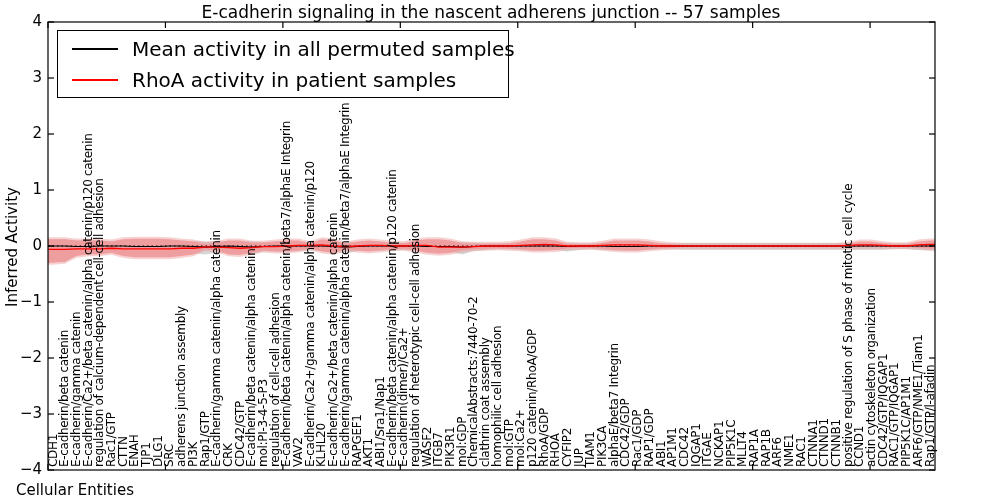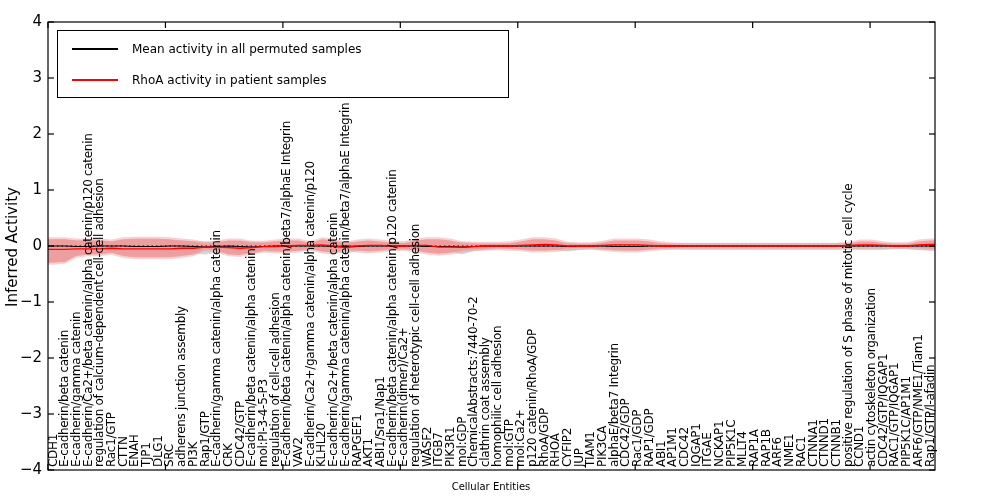--- a/index.html
+++ b/index.html
@@ -9,44 +9,45 @@
   }
   .title{
     position:absolute;left:0;top:2px;width:982px;text-align:center;
     font-size:17px;color:#000;
   }
   .ylabel{
     position:absolute;left:-58px;top:238px;width:140px;text-align:center;
     font-size:15px;transform:rotate(-90deg);transform-origin:center center;
   }
   .xlabel{
-    position:absolute;left:0;top:481px;width:982px;text-align:center;font-size:10px;
+    position:absolute;left:16px;top:481px;width:982px;font-size:15px;
   }
   .ytick-label{
     position:absolute;width:30px;text-align:right;font-size:15px;line-height:15px;
   }
   .cat-label{
     position:absolute;white-space:nowrap;font-size:12px;line-height:13px;
     letter-spacing:-0.3px;transform-origin:0 100%;transform:rotate(-90deg);
     z-index:3;color:#000;
   }
   .legend{
     position:absolute;left:57px;top:30px;width:452px;height:68px;background:#ffffff;
     border:1px solid #000;z-index:10;display:flex;flex-direction:column;justify-content:space-around;
     padding:2px 0;box-sizing:border-box;
   }
   .legend-row{display:flex;align-items:center;height:30px;}
   .legend-line{width:46px;height:2px;margin-left:14px;flex:0 0 auto;}
-  .legend-text{margin-left:14px;font-size:12px;white-space:nowrap;}
+  .legend-text{margin-left:14px;font-size:20px;white-space:nowrap;}
   svg{position:absolute;left:0;top:0;z-index:1;}
 </style>
 </head>
 <body>
 
 <div id="figure">
+  <div class="title">E-cadherin signaling in the nascent adherens junction -- 57 samples</div>
   <div class="ylabel">Inferred Activity</div>
   <div class="xlabel">Cellular Entities</div>
 
   <svg id="plot-svg" width="1000" height="500">
       <polygon points="48,239.28 53,239.28 64.69333333333333,239.28 76.38666666666667,240.4 88.08,240.4 99.77333333333334,240.4 111.46666666666667,240.96 123.16,240.4 134.85333333333335,239.84 146.54666666666668,239.84 158.24,239.84 169.93333333333334,239.84 181.62666666666667,240.4 193.32,240.96 205.01333333333332,241.52 216.70666666666668,241.52 228.4,240.96 240.09333333333333,240.96 251.78666666666666,241.52 263.48,242.08 275.17333333333335,241.52 286.8666666666667,241.52 298.56,241.52 310.25333333333333,242.08 321.94666666666666,241.52 333.64,241.52 345.3333333333333,242.08 357.02666666666664,242.08 368.72,241.52 380.41333333333336,242.08 392.1066666666667,242.64 403.8,242.64 415.49333333333334,242.08 427.18666666666667,241.52 438.88,241.52 450.5733333333333,241.52 462.26666666666665,242.08 473.96,242.64 485.6533333333333,243.2 497.3466666666667,243.2 509.04,243.2 520.7333333333333,242.64 532.4266666666667,242.08 544.12,242.08 555.8133333333333,242.64 567.5066666666667,242.64 579.2,243.2 590.8933333333333,243.2 602.5866666666667,242.64 614.28,242.08 625.9733333333334,242.08 637.6666666666666,242.08 649.36,242.64 661.0533333333333,243.2 672.7466666666667,243.2 684.44,242.64 696.1333333333333,242.64 707.8266666666667,242.64 719.52,242.64 731.2133333333334,242.64 742.9066666666666,242.64 754.6,242.64 766.2933333333333,242.64 777.9866666666667,242.64 789.68,242.64 801.3733333333333,242.64 813.0666666666667,242.64 824.76,242.64 836.4533333333334,242.64 848.1466666666666,242.64 859.84,242.64 871.5333333333333,242.64 883.2266666666667,242.64 894.92,243.2 906.6133333333333,243.2 918.3066666666666,242.64 930,242.64 935,242.64 935,250.48 930,250.48 918.3066666666666,249.92 906.6133333333333,249.36 894.92,249.36 883.2266666666667,249.92 871.5333333333333,249.92 859.84,249.92 848.1466666666666,249.92 836.4533333333334,249.92 824.76,249.92 813.0666666666667,249.92 801.3733333333333,249.92 789.68,249.92 777.9866666666667,249.92 766.2933333333333,249.92 754.6,249.92 742.9066666666666,249.92 731.2133333333334,249.92 719.52,249.92 707.8266666666667,249.92 696.1333333333333,249.92 684.44,249.92 672.7466666666667,249.36 661.0533333333333,249.36 649.36,249.92 637.6666666666666,250.48 625.9733333333334,250.48 614.28,250.48 602.5866666666667,249.92 590.8933333333333,249.36 579.2,249.92 567.5066666666667,251.6 555.8133333333333,249.92 544.12,250.48 532.4266666666667,250.48 520.7333333333333,249.92 509.04,249.36 497.3466666666667,249.36 485.6533333333333,249.92 473.96,251.04 462.26666666666665,254.4 450.5733333333333,251.6 438.88,251.6 427.18666666666667,251.04 415.49333333333334,250.48 403.8,249.92 392.1066666666667,249.92 380.41333333333336,250.48 368.72,251.04 357.02666666666664,251.04 345.3333333333333,253.84 333.64,251.6 321.94666666666666,251.04 310.25333333333333,250.48 298.56,251.04 286.8666666666667,251.6 275.17333333333335,251.6 263.48,251.6 251.78666666666666,253.84 240.09333333333333,252.72 228.4,252.72 216.70666666666668,252.72 205.01333333333332,254.4 193.32,253.28 181.62666666666667,253.84 169.93333333333334,254.4 158.24,254.4 146.54666666666668,254.4 134.85333333333335,254.4 123.16,253.84 111.46666666666667,252.72 99.77333333333334,253.28 88.08,253.84 76.38666666666667,254.4 64.69333333333333,262.8 53,260 48,260" fill="#d6d6d6" fill-opacity="0.95"></polygon>
       <polygon points="48,237.32 53,237.32 64.69333333333333,237.32 76.38666666666667,238.44 88.08,238.44 99.77333333333334,238.44 111.46666666666667,239.56 123.16,237.32 134.85333333333335,236.76 146.54666666666668,236.76 158.24,236.76 169.93333333333334,237.32 181.62666666666667,238.44 193.32,239.56 205.01333333333332,241.8 216.70666666666668,240.68 228.4,238.44 240.09333333333333,238.44 251.78666666666666,240.68 263.48,240.68 275.17333333333335,239.56 286.8666666666667,238.44 298.56,238.44 310.25333333333333,241.24 321.94666666666666,237.32 333.64,238.44 345.3333333333333,241.8 357.02666666666664,239.56 368.72,238.44 380.41333333333336,239.56 392.1066666666667,240.68 403.8,241.24 415.49333333333334,238.44 427.18666666666667,237.32 438.88,237.32 450.5733333333333,238.44 462.26666666666665,241.24 473.96,241.8 485.6533333333333,241.8 497.3466666666667,241.8 509.04,241.24 520.7333333333333,239.56 532.4266666666667,237.32 544.12,237.32 555.8133333333333,238.44 567.5066666666667,241.8 579.2,242.36 590.8933333333333,242.36 602.5866666666667,240.68 614.28,238.44 625.9733333333334,238.44 637.6666666666666,238.44 649.36,239.56 661.0533333333333,241.24 672.7466666666667,242.36 684.44,242.92 696.1333333333333,242.92 707.8266666666667,242.92 719.52,242.92 731.2133333333334,242.92 742.9066666666666,242.92 754.6,242.92 766.2933333333333,242.92 777.9866666666667,242.92 789.68,242.92 801.3733333333333,242.92 813.0666666666667,242.92 824.76,242.92 836.4533333333334,242.92 848.1466666666666,241.8 859.84,239.56 871.5333333333333,239.56 883.2266666666667,241.24 894.92,242.36 906.6133333333333,242.36 918.3066666666666,239.56 930,238.44 935,238.44 935,250.76 930,250.76 918.3066666666666,249.64 906.6133333333333,249.08 894.92,249.08 883.2266666666667,249.08 871.5333333333333,249.08 859.84,249.08 848.1466666666666,249.08 836.4533333333334,249.08 824.76,249.08 813.0666666666667,249.08 801.3733333333333,249.08 789.68,249.08 777.9866666666667,249.08 766.2933333333333,249.08 754.6,249.08 742.9066666666666,249.08 731.2133333333334,249.08 719.52,249.08 707.8266666666667,249.08 696.1333333333333,249.08 684.44,249.08 672.7466666666667,249.64 661.0533333333333,250.2 649.36,251.32 637.6666666666666,252.44 625.9733333333334,252.44 614.28,251.88 602.5866666666667,250.76 590.8933333333333,249.64 579.2,249.64 567.5066666666667,250.2 555.8133333333333,251.88 544.12,252.44 532.4266666666667,252.44 520.7333333333333,251.32 509.04,250.76 497.3466666666667,250.2 485.6533333333333,250.76 473.96,251.32 462.26666666666665,252.44 450.5733333333333,254.68 438.88,255.8 427.18666666666667,254.68 415.49333333333334,252.44 403.8,250.76 392.1066666666667,251.32 380.41333333333336,252.44 368.72,253.56 357.02666666666664,252.44 345.3333333333333,251.32 333.64,254.68 321.94666666666666,253.56 310.25333333333333,250.2 298.56,252.44 286.8666666666667,253.56 275.17333333333335,253.56 263.48,252.44 251.78666666666666,254.68 240.09333333333333,256.92 228.4,256.36 216.70666666666668,252.44 205.01333333333332,251.32 193.32,256.36 181.62666666666667,258.04 169.93333333333334,259.16 158.24,259.16 146.54666666666668,259.16 134.85333333333335,259.16 123.16,258.04 111.46666666666667,254.68 99.77333333333334,256.36 88.08,256.36 76.38666666666667,258.04 64.69333333333333,263.64 53,264.76 48,264.76" fill="#ee9c9c" fill-opacity="0.45"></polygon>
       <polygon points="48,239.28 53,239.28 64.69333333333333,239.28 76.38666666666667,240.4 88.08,240.4 99.77333333333334,240.4 111.46666666666667,241.52 123.16,239.28 134.85333333333335,238.72 146.54666666666668,238.72 158.24,238.72 169.93333333333334,239.28 181.62666666666667,240.4 193.32,241.52 205.01333333333332,243.76 216.70666666666668,242.64 228.4,240.4 240.09333333333333,240.4 251.78666666666666,242.64 263.48,242.64 275.17333333333335,241.52 286.8666666666667,240.4 298.56,240.4 310.25333333333333,243.2 321.94666666666666,239.28 333.64,240.4 345.3333333333333,243.76 357.02666666666664,241.52 368.72,240.4 380.41333333333336,241.52 392.1066666666667,242.64 403.8,243.2 415.49333333333334,240.4 427.18666666666667,239.28 438.88,239.28 450.5733333333333,240.4 462.26666666666665,243.2 473.96,243.76 485.6533333333333,243.76 497.3466666666667,243.76 509.04,243.2 520.7333333333333,241.52 532.4266666666667,239.28 544.12,239.28 555.8133333333333,240.4 567.5066666666667,243.76 579.2,244.32 590.8933333333333,244.32 602.5866666666667,242.64 614.28,240.4 625.9733333333334,240.4 637.6666666666666,240.4 649.36,241.52 661.0533333333333,243.2 672.7466666666667,244.32 684.44,244.88 696.1333333333333,244.88 707.8266666666667,244.88 719.52,244.88 731.2133333333334,244.88 742.9066666666666,244.88 754.6,244.88 766.2933333333333,244.88 777.9866666666667,244.88 789.68,244.88 801.3733333333333,244.88 813.0666666666667,244.88 824.76,244.88 836.4533333333334,244.88 848.1466666666666,243.76 859.84,241.52 871.5333333333333,241.52 883.2266666666667,243.2 894.92,244.32 906.6133333333333,244.32 918.3066666666666,241.52 930,240.4 935,240.4 935,248.8 930,248.8 918.3066666666666,247.68 906.6133333333333,247.12 894.92,247.12 883.2266666666667,247.12 871.5333333333333,247.12 859.84,247.12 848.1466666666666,247.12 836.4533333333334,247.12 824.76,247.12 813.0666666666667,247.12 801.3733333333333,247.12 789.68,247.12 777.9866666666667,247.12 766.2933333333333,247.12 754.6,247.12 742.9066666666666,247.12 731.2133333333334,247.12 719.52,247.12 707.8266666666667,247.12 696.1333333333333,247.12 684.44,247.12 672.7466666666667,247.68 661.0533333333333,248.24 649.36,249.36 637.6666666666666,250.48 625.9733333333334,250.48 614.28,249.92 602.5866666666667,248.8 590.8933333333333,247.68 579.2,247.68 567.5066666666667,248.24 555.8133333333333,249.92 544.12,250.48 532.4266666666667,250.48 520.7333333333333,249.36 509.04,248.8 497.3466666666667,248.24 485.6533333333333,248.8 473.96,249.36 462.26666666666665,250.48 450.5733333333333,252.72 438.88,253.84 427.18666666666667,252.72 415.49333333333334,250.48 403.8,248.8 392.1066666666667,249.36 380.41333333333336,250.48 368.72,251.6 357.02666666666664,250.48 345.3333333333333,249.36 333.64,252.72 321.94666666666666,251.6 310.25333333333333,248.24 298.56,250.48 286.8666666666667,251.6 275.17333333333335,251.6 263.48,250.48 251.78666666666666,252.72 240.09333333333333,254.96 228.4,254.4 216.70666666666668,250.48 205.01333333333332,249.36 193.32,254.4 181.62666666666667,256.08 169.93333333333334,257.2 158.24,257.2 146.54666666666668,257.2 134.85333333333335,257.2 123.16,256.08 111.46666666666667,252.72 99.77333333333334,254.4 88.08,254.4 76.38666666666667,256.08 64.69333333333333,261.68 53,262.8 48,262.8" fill="#ee9c9c" fill-opacity="0.95"></polygon>
       <polyline points="48,246 53,246 64.69333333333333,246 76.38666666666667,246.56 88.08,246.56 99.77333333333334,246 111.46666666666667,246 123.16,246 134.85333333333335,246.56 146.54666666666668,246.56 158.24,246.56 169.93333333333334,246 181.62666666666667,246 193.32,246.56 205.01333333333332,247.12 216.70666666666668,246.56 228.4,246 240.09333333333333,246.56 251.78666666666666,247.12 263.48,246.56 275.17333333333335,246 286.8666666666667,246 298.56,246 310.25333333333333,246 321.94666666666666,246 333.64,246.56 345.3333333333333,247.12 357.02666666666664,246.56 368.72,246 380.41333333333336,246 392.1066666666667,246 403.8,246 415.49333333333334,246 427.18666666666667,246.56 438.88,246.56 450.5733333333333,246.56 462.26666666666665,247.12 473.96,246.56 485.6533333333333,246 497.3466666666667,246 509.04,246 520.7333333333333,246 532.4266666666667,246 544.12,246 555.8133333333333,246 567.5066666666667,246.56 579.2,246 590.8933333333333,246 602.5866666666667,246 614.28,246.56 625.9733333333334,246.56 637.6666666666666,246.56 649.36,246 661.0533333333333,246 672.7466666666667,246 684.44,246 696.1333333333333,246 707.8266666666667,246 719.52,246 731.2133333333334,246 742.9066666666666,246 754.6,246 766.2933333333333,246 777.9866666666667,246 789.68,246 801.3733333333333,246 813.0666666666667,246 824.76,246 836.4533333333334,246 848.1466666666666,246 859.84,246 871.5333333333333,246 883.2266666666667,246 894.92,246 906.6133333333333,246 918.3066666666666,246 930,246 935,246" fill="none" stroke="#000000" stroke-width="1.1"></polyline>
       <line x1="48" y1="246" x2="935" y2="246" stroke="#000000" stroke-width="1.2" stroke-dasharray="1.5 3"></line>
       <polyline points="48,249.36 53,249.36 64.69333333333333,249.36 76.38666666666667,248.8 88.08,248.8 99.77333333333334,248.8 111.46666666666667,248.24 123.16,248.8 134.85333333333335,248.8 146.54666666666668,248.8 158.24,248.8 169.93333333333334,248.8 181.62666666666667,248.24 193.32,248.24 205.01333333333332,247.12 216.70666666666668,247.12 228.4,247.68 240.09333333333333,248.24 251.78666666666666,247.68 263.48,246.56 275.17333333333335,246.56 286.8666666666667,246 298.56,245.44 310.25333333333333,245.44 321.94666666666666,244.88 333.64,246 345.3333333333333,246.56 357.02666666666664,246 368.72,245.44 380.41333333333336,245.44 392.1066666666667,246 403.8,246 415.49333333333334,245.44 427.18666666666667,245.44 438.88,247.12 450.5733333333333,247.12 462.26666666666665,247.12 473.96,246.56 485.6533333333333,246 497.3466666666667,246 509.04,246 520.7333333333333,245.44 532.4266666666667,244.88 544.12,244.32 555.8133333333333,244.88 567.5066666666667,246 579.2,246 590.8933333333333,246 602.5866666666667,245.44 614.28,244.88 625.9733333333334,244.88 637.6666666666666,244.88 649.36,245.44 661.0533333333333,246 672.7466666666667,246 684.44,246 696.1333333333333,246 707.8266666666667,246 719.52,246 731.2133333333334,246 742.9066666666666,246 754.6,246 766.2933333333333,246 777.9866666666667,246 789.68,246 801.3733333333333,246 813.0666666666667,246 824.76,246 836.4533333333334,246 848.1466666666666,245.44 859.84,244.88 871.5333333333333,244.88 883.2266666666667,245.44 894.92,246 906.6133333333333,246 918.3066666666666,244.88 930,244.32 935,244.32" fill="none" stroke="#ff0000" stroke-width="1.3"></polyline>

